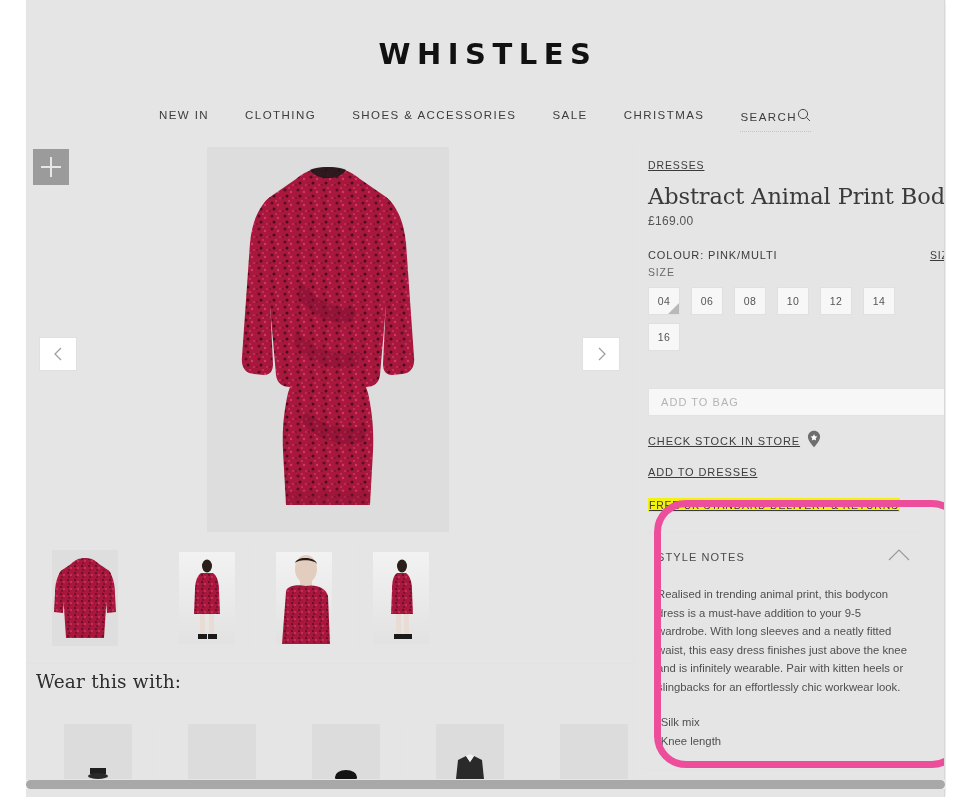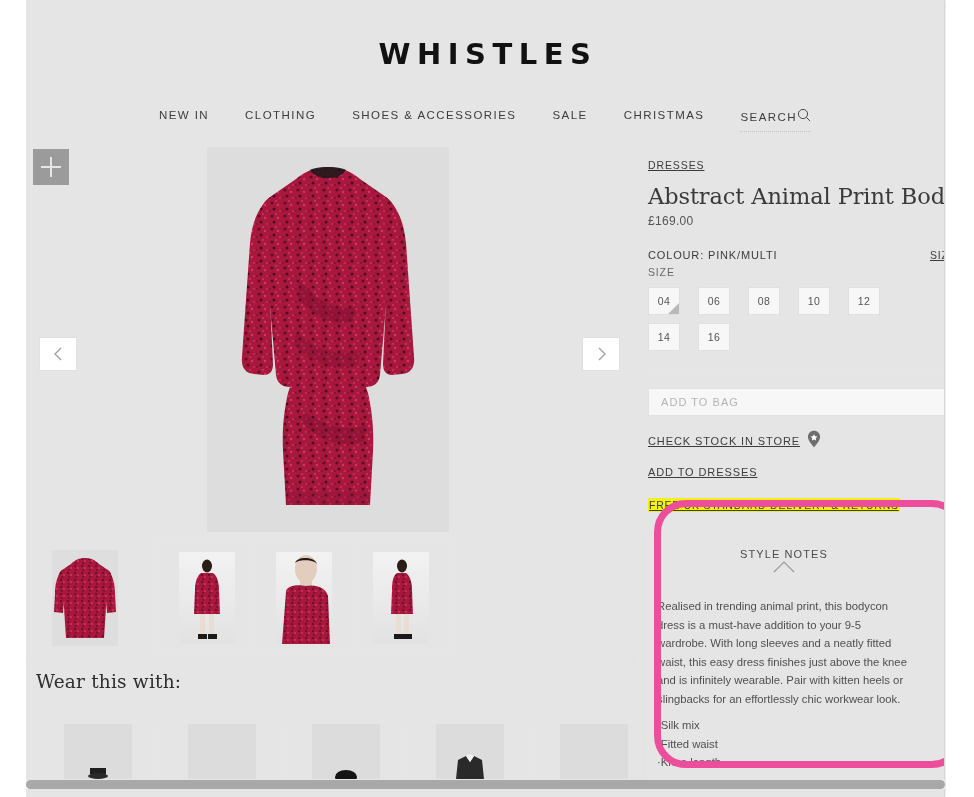--- a/index.html
+++ b/index.html
@@ -242,21 +242,21 @@
   }
   #size-label {
     font-size: 10.5px; letter-spacing: 0.85px; color: #6a6a6a;
     margin-top: 5px;
   }
 
   #size-grid {
     margin-top: 9px;
     display: flex;
     flex-wrap: wrap;
-    gap: 8px 18px;
+    gap: 8px 11px;
     max-width: 268px;
   }
   .size-swatch {
     width: 32px; height: 28px;
     border: 1px solid #e0e0e0;
     background: #f7f7f7;
     display: flex; align-items: center; justify-content: center;
     font-size: 10.5px; color: #555555;
     cursor: pointer; position: relative;
     letter-spacing: 0.4px;
@@ -315,32 +315,31 @@
     margin-left: -5px;
     width: 281px;
     border: 1px solid #e3e3e3;
     border-right: none;
     padding: 15px 13px 20px 13px;
     position: relative;
   }
   #style-notes-head {
     display: flex; justify-content: space-between; align-items: center;
     cursor: pointer;
-    flex-direction: column;
   }
   #style-notes-title {
     font-size: 11px; letter-spacing: 1.1px; color: #4a4a4a;
   }
   #style-notes-body {
     margin-top: 19px;
     font-size: 11.3px;
     line-height: 18.5px;
     color: #4f4f4f;
   }
-  .sn-bullets { margin-top: 8px; }
+  .sn-bullets { margin-top: 17px; }
   .sn-bullets div { font-size: 11.3px; line-height: 18.5px; color: #4f4f4f; }
 
   
   #annotation-circle {
     position: absolute;
     left: 628px; top: 500px;
     width: 310px; height: 268px;
     border: 7px solid #ed4e9c;
     border-radius: 32px;
     pointer-events: none;
@@ -611,21 +610,20 @@
           <span id="style-notes-title">STYLE NOTES</span>
           <span>
             <svg width="24" height="14" viewBox="0 0 24 14">
               <polyline points="2,12 12,2 22,12" fill="none" stroke="#9a9a9a" stroke-width="1.2"></polyline>
             </svg>
           </span>
         </div>
         <p id="style-notes-body">Realised in trending animal print, this bodycon dress is a must-have addition to your 9-5 wardrobe. With long sleeves and a neatly fitted waist, this easy dress finishes just above the knee and is infinitely wearable. Pair with kitten heels or slingbacks for an effortlessly chic workwear look.</p>
         <div class="sn-bullets">
           <div>·Silk mix</div>
-          <div>·Fitted waist</div>
           <div>·Knee length</div>
         </div>
 
       </section>
 
     </div>
   </div>
 
   <div id="annotation-circle"></div>
 

